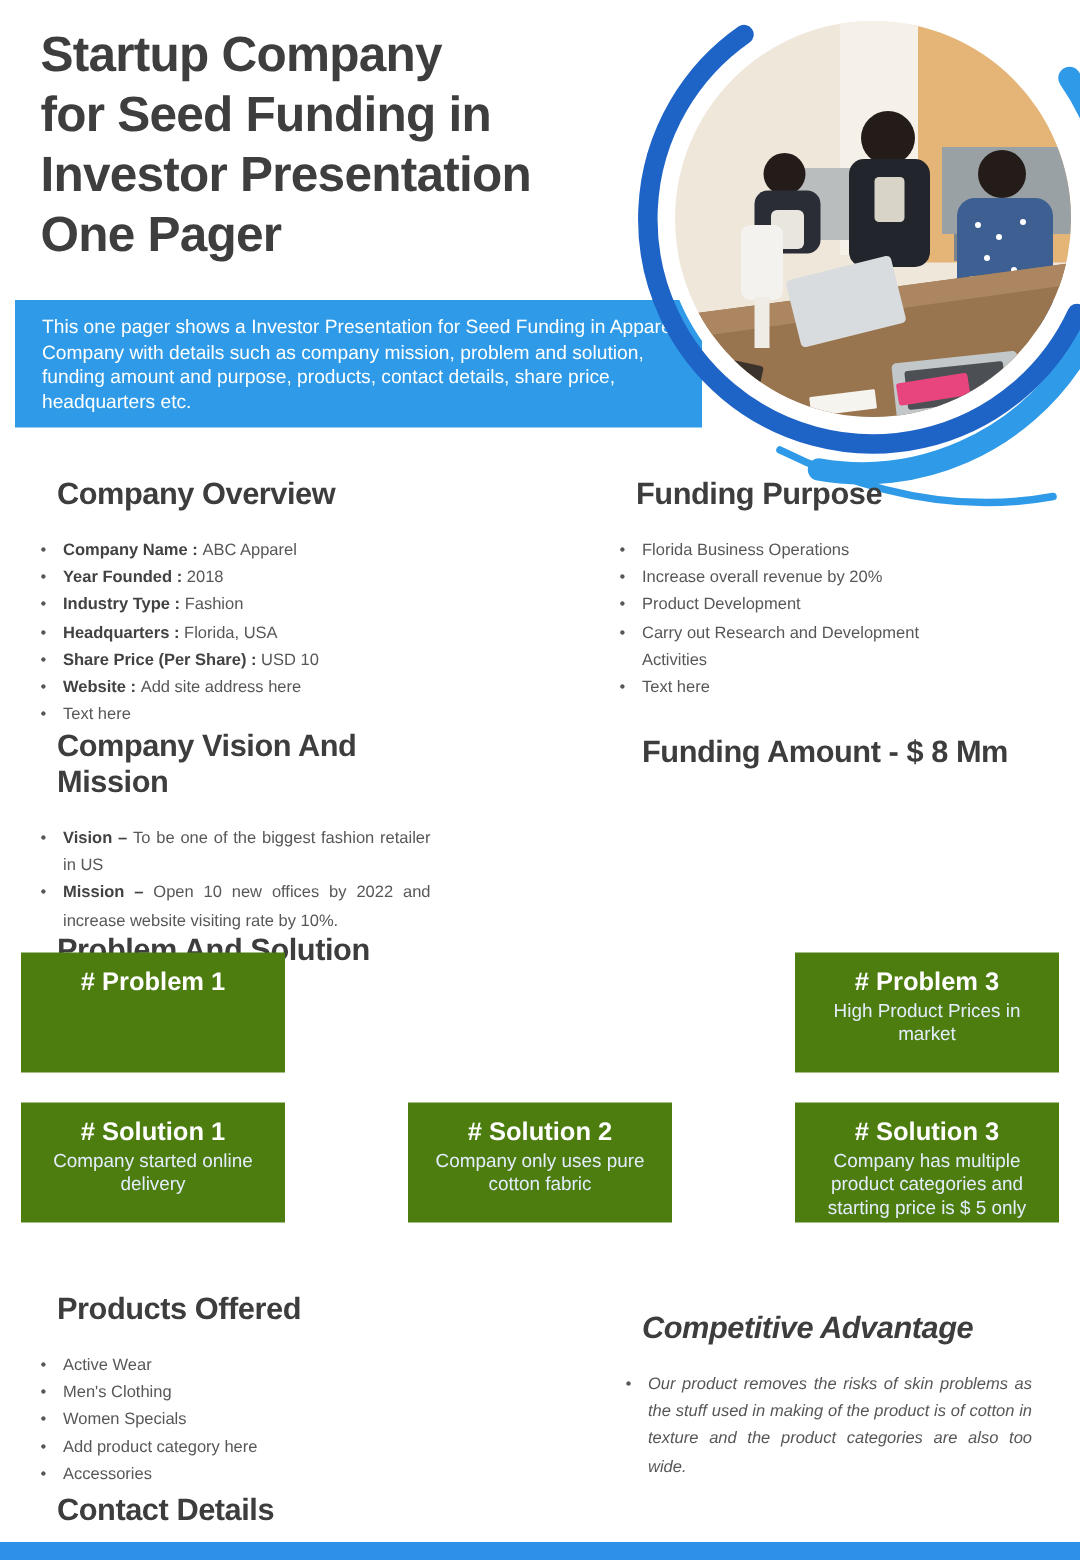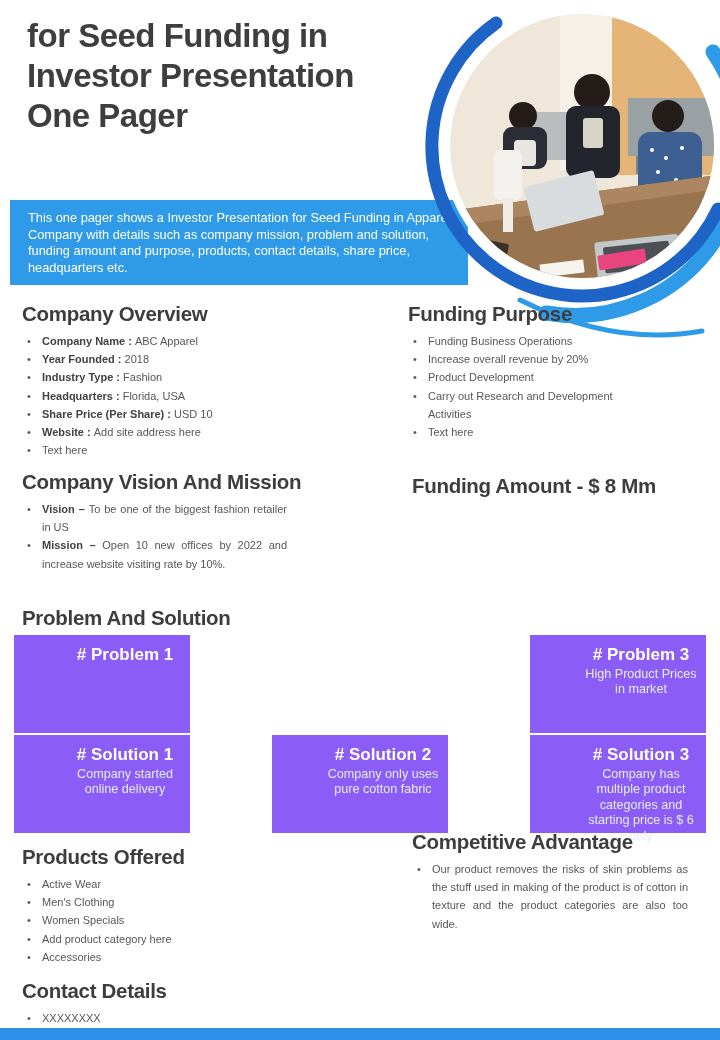--- a/index.html
+++ b/index.html
@@ -10,57 +10,58 @@
   
   .title{position:absolute;left:27px;top:16px;width:420px;color:#3e3e3e;
     font-weight:bold;font-size:33px;line-height:40px;letter-spacing:-0.5px;}
   
   .banner{position:absolute;left:10px;top:200px;width:458px;height:85px;
     background:#2F9BE8;box-sizing:border-box;padding:10px 12px 9px 18px;}
   .banner p{margin:0;color:#ffffff;font-size:12.8px;line-height:16.5px;}
   
   .hero{position:absolute;left:395px;top:0;width:325px;height:355px;}
   
-  h2{margin:0;color:#3d3d3d;font-size:20.5px;line-height:24px;font-weight:bold;letter-spacing:-0.3px;}
+  h2{margin:16px;color:#3d3d3d;font-size:20.5px;line-height:24px;font-weight:bold;letter-spacing:-0.3px;}
   
   ul{list-style:none;margin:6px 0 0 0;padding:0;color:#575757;font-size:11px;line-height:18.2px;}
   li{position:relative;padding-left:20px;margin:0;}
   li::before{content:"\2022";position:absolute;left:5px;top:0;color:#575757;}
   li b{color:#424242;}
   li b::after{content:" ";}
   li b:empty::after{content:"";}
   .just li{text-align:justify;}
   
   .sec-overview{position:absolute;left:22px;top:302px;width:370px;}
   .sec-purpose{position:absolute;left:408px;top:302px;width:300px;}
   .sec-purpose ul{width:248px;}
   .sec-vision{position:absolute;left:22px;top:470px;width:300px;}
   .sec-vision ul{width:265px;}
   .sec-funding-amount{position:absolute;left:412px;top:474px;width:300px;}
   .sec-ps-heading{position:absolute;left:22px;top:606px;}
   .sec-products{position:absolute;left:22px;top:845px;width:360px;}
-  .sec-competitive{position:absolute;left:412px;top:830px;width:298px;}
+  .sec-competitive{position:absolute;left:412px;top:858px;width:298px;font-style:italic;}
   .sec-competitive ul{width:276px;}
   .sec-contact{position:absolute;left:22px;top:979px;width:360px;}
   
-  .psbox{position:absolute;width:176px;height:98px;background:#8b5cf6;
-    text-align:center;box-sizing:border-box;padding-top:9px;padding-left:46px;}
+  .psbox{position:absolute;width:176px;height:80px;background:#4d7c0f;
+    text-align:center;box-sizing:border-box;padding-top:9px;}
   .psbox h4{margin:0;color:#ffffff;font-size:17px;line-height:21px;font-weight:bold;}
   .psbox p{margin:2px 0 0 0;padding:0 8px;color:#e3edfc;font-size:12.6px;line-height:15.4px;}
   .row1{top:635px;} .row2{top:735px;}
   .col1{left:14px;} .col2{left:272px;} .col3{left:530px;}
   
   .bottombar{position:absolute;left:0;top:1028px;width:720px;height:12px;background:#2E90E8;}
 </style>
 </head>
 <body>
 
 <div class="page">
 
   <div class="title">
+    <div>Startup Company</div>
     <div>for Seed Funding in</div>
     <div>Investor Presentation</div>
     <div>One Pager</div>
   </div>
 
   <div class="banner">
     <p>This one pager shows a Investor Presentation for Seed Funding in Apparel Company with details such as company mission, problem and solution, funding amount and purpose, products, contact details, share price, headquarters etc.</p>
   </div>
 
   <svg class="hero" viewBox="395 0 325 355">
@@ -127,21 +128,21 @@
       <li><b>Headquarters :</b><span>Florida, USA</span></li>
       <li><b>Share Price (Per Share) :</b><span>USD 10</span></li>
       <li><b>Website :</b><span>Add site address here</span></li>
       <li><b></b><span>Text here</span></li>
     </ul>
   </div>
 
   <div class="sec-purpose">
     <h2>Funding Purpose</h2>
     <ul>
-      <li>Funding Business Operations</li>
+      <li>Florida Business Operations</li>
       <li>Increase overall revenue by 20%</li>
       <li>Product Development</li>
       <li>Carry out Research and Development Activities</li>
       <li>Text here</li>
     </ul>
   </div>
 
   <div class="sec-vision">
     <h2>Company Vision And Mission</h2>
     <ul class="just">
@@ -168,21 +169,21 @@
   <div class="psbox row2 col1">
     <h4># Solution 1</h4>
     <p>Company started online delivery</p>
   </div>
   <div class="psbox row2 col2">
     <h4># Solution 2</h4>
     <p>Company only uses pure cotton fabric</p>
   </div>
   <div class="psbox row2 col3">
     <h4># Solution 3</h4>
-    <p>Company has multiple product categories and starting price is $ 6 only</p>
+    <p>Company has multiple product categories and starting price is $ 5 only</p>
   </div>
 
   <div class="sec-products">
     <h2>Products Offered</h2>
     <ul>
       <li>Active Wear</li>
       <li>Men's Clothing</li>
       <li>Women Specials</li>
       <li>Add product category here</li>
       <li>Accessories</li>

